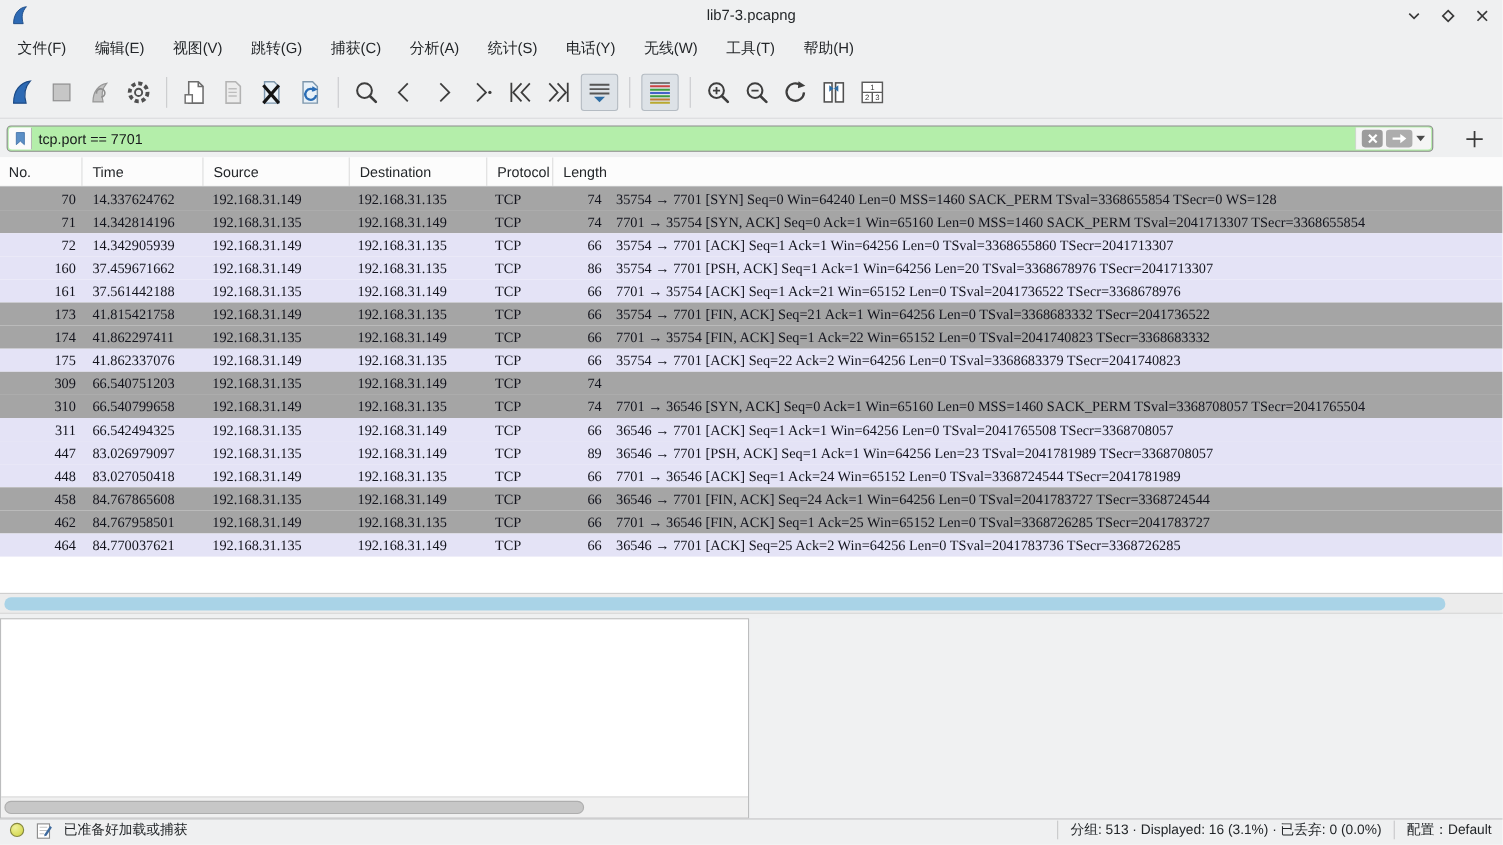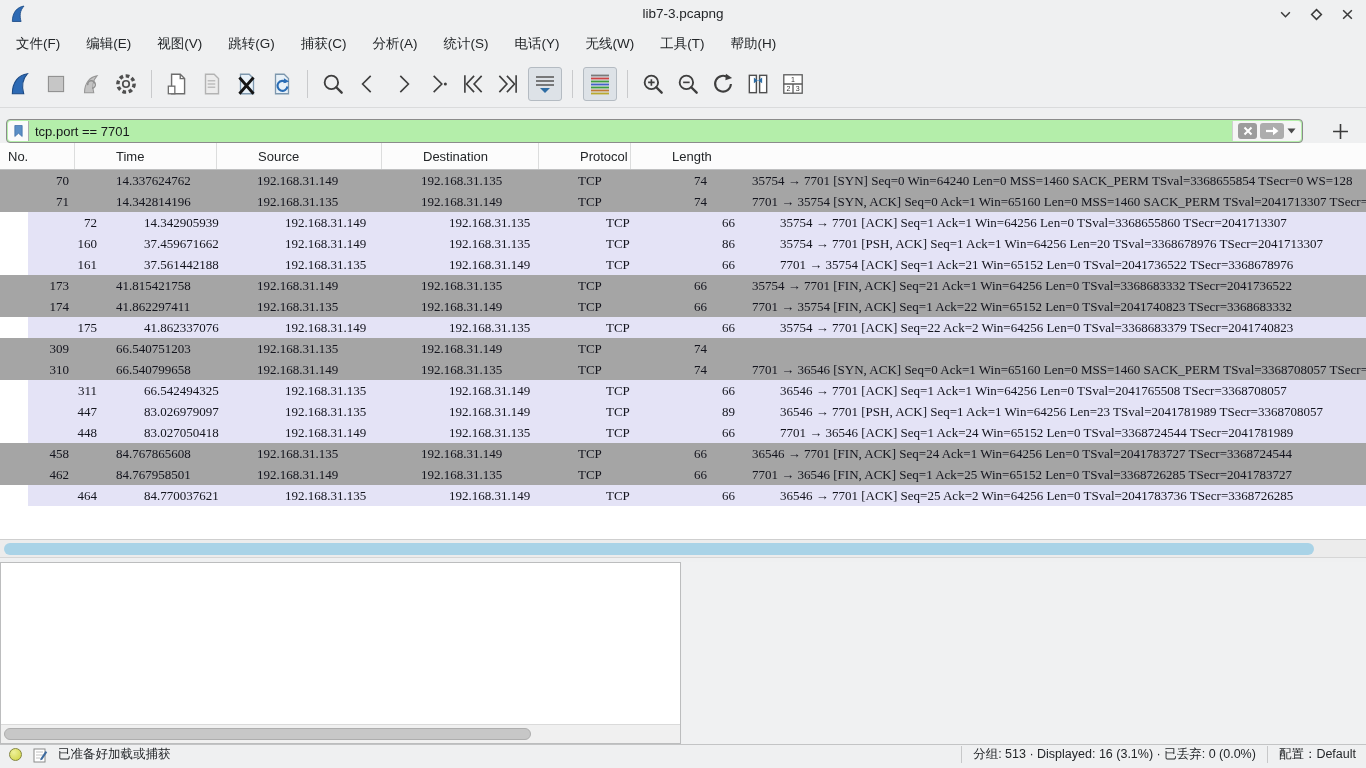--- a/index.html
+++ b/index.html
@@ -28,46 +28,46 @@
   .toolbar { position:absolute; top:60px; left:0; right:0; height:48px;
              border-bottom:1px solid #dadbdc; display:flex; align-items:center;
              padding-left:6px; gap:5px; }
   .tbtn { width:30px; height:30px; display:flex; align-items:center; justify-content:center;
           border-radius:3px; flex:0 0 auto; }
   .tbtn.pressed { background:#dde2e7; border:1px solid #b4bbc2; width:34px; height:34px; }
   .tsep { width:1px; height:28px; background:#c9cacc; margin:0 5px; flex:0 0 auto; }
 
   
   .filterbar { position:absolute; top:109px; left:0; right:0; height:34px;
-               display:flex; align-items:flex-end; padding:0 14px 0 6px;gap:11px; }
+               display:flex; align-items:center; padding:0 14px 0 6px;gap:11px; }
   .filter-field { flex:1 1 auto; height:24px; border:1px solid #8b8b8b; border-radius:4px;
                   background:var(--filter-valid-bg,#b4eeaa); position:relative;
                   display:flex; align-items:center; }
   .bm { width:21px; height:20px; margin-left:1px; background:#fbfbfb; border-right:1px solid #adadad;
         border-radius:3px 0 0 3px; display:flex; align-items:center; justify-content:center; }
   .ftext { font-size:13px; color:#17191b; padding-left:6px; white-space:pre; }
   .fbtns { position:absolute; right:1px; top:1px; bottom:1px; background:#f5f5f5;
            border-left:1px solid #cfcfcf; border-radius:0 3px 3px 0;
            display:flex; align-items:center; padding:0 5px; gap:3px; }
   .fsq { border-radius:3px; display:flex; align-items:center; justify-content:center; }
   .fx { width:19px; height:16px; background:#9c9c9c; }
   .fa { width:24px; height:16px; background:#adadad; }
   .fplus { margin-left:14px; width:24px; height:24px; display:flex; align-items:center; justify-content:center; }
 
   
   .pktwrap { position:absolute; top:143px; left:0; right:0; height:396px; background:#ffffff; overflow:hidden; }
-  .grid7 { display:grid; grid-template-columns:75px 110px 133px 125px 60px 49px 1fr;gap:32px; }
+  .grid7 { display:grid; grid-template-columns:75px 110px 133px 125px 60px 49px 1fr; }
   .phead { height:27px; background:#fcfcfc; border-bottom:1px solid #bfc0c1; font-size:13px; }
   .phc { display:flex; align-items:center; border-right:1px solid #dcdddd; padding-left:9px; overflow:hidden; }
   .phc:first-child { padding-left:8px; }
   .phc:last-child { border-right:none; }
   .prow { height:21px; line-height:21px; font-family:Liberation Serif, serif;
           font-size:13px; color:#13141d; white-space:pre; }
   .prow.gray { background:var(--row-gray,#a5a5a5); }
-  .prow.lavender { background:var(--row-lavender,#e4e3f6);margin-left:28px; }
+  .prow.lavender { background:var(--row-lavender,#e4e3f6); }
   .c { overflow:hidden; }
   .c.no { text-align:right; padding-right:6px; }
   .c.time { padding-left:9px; }
   .c.source { padding-left:8px; }
   .c.destination { padding-left:7px; }
   .c.protocol { padding-left:7px; }
   .c.length { text-align:right; padding-right:5px; }
   .c.info { padding-left:8px; }
 
   

